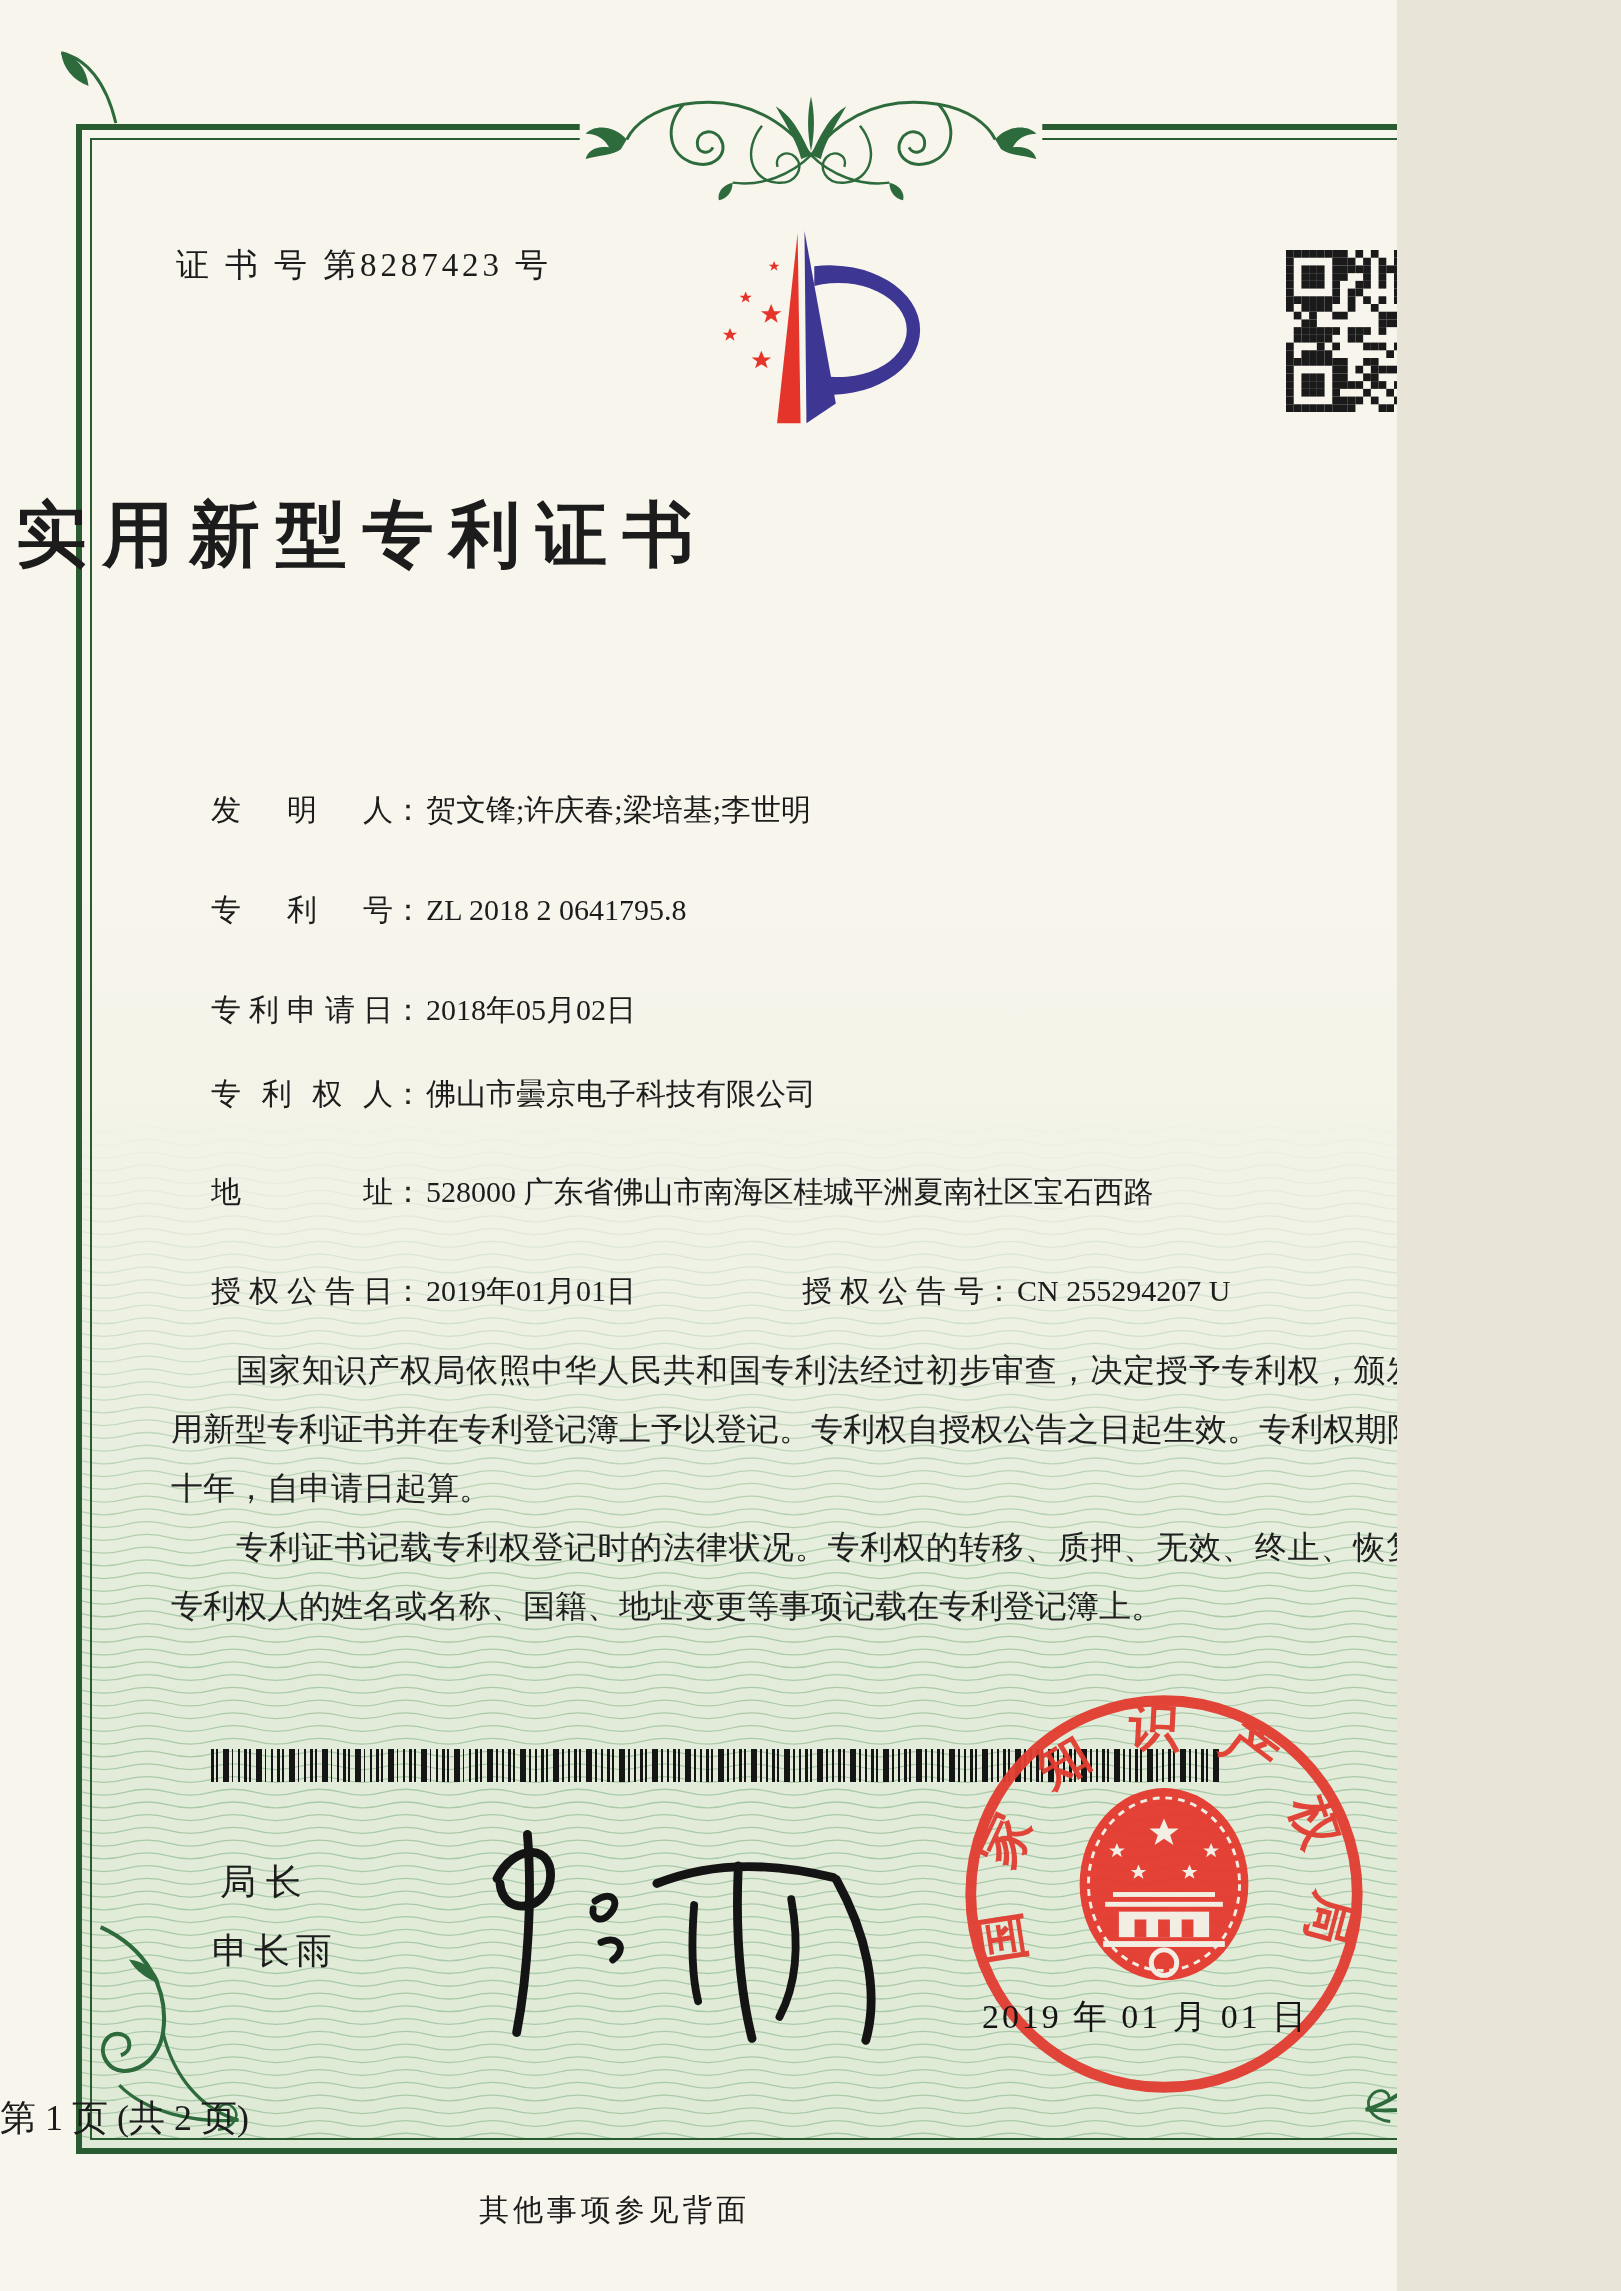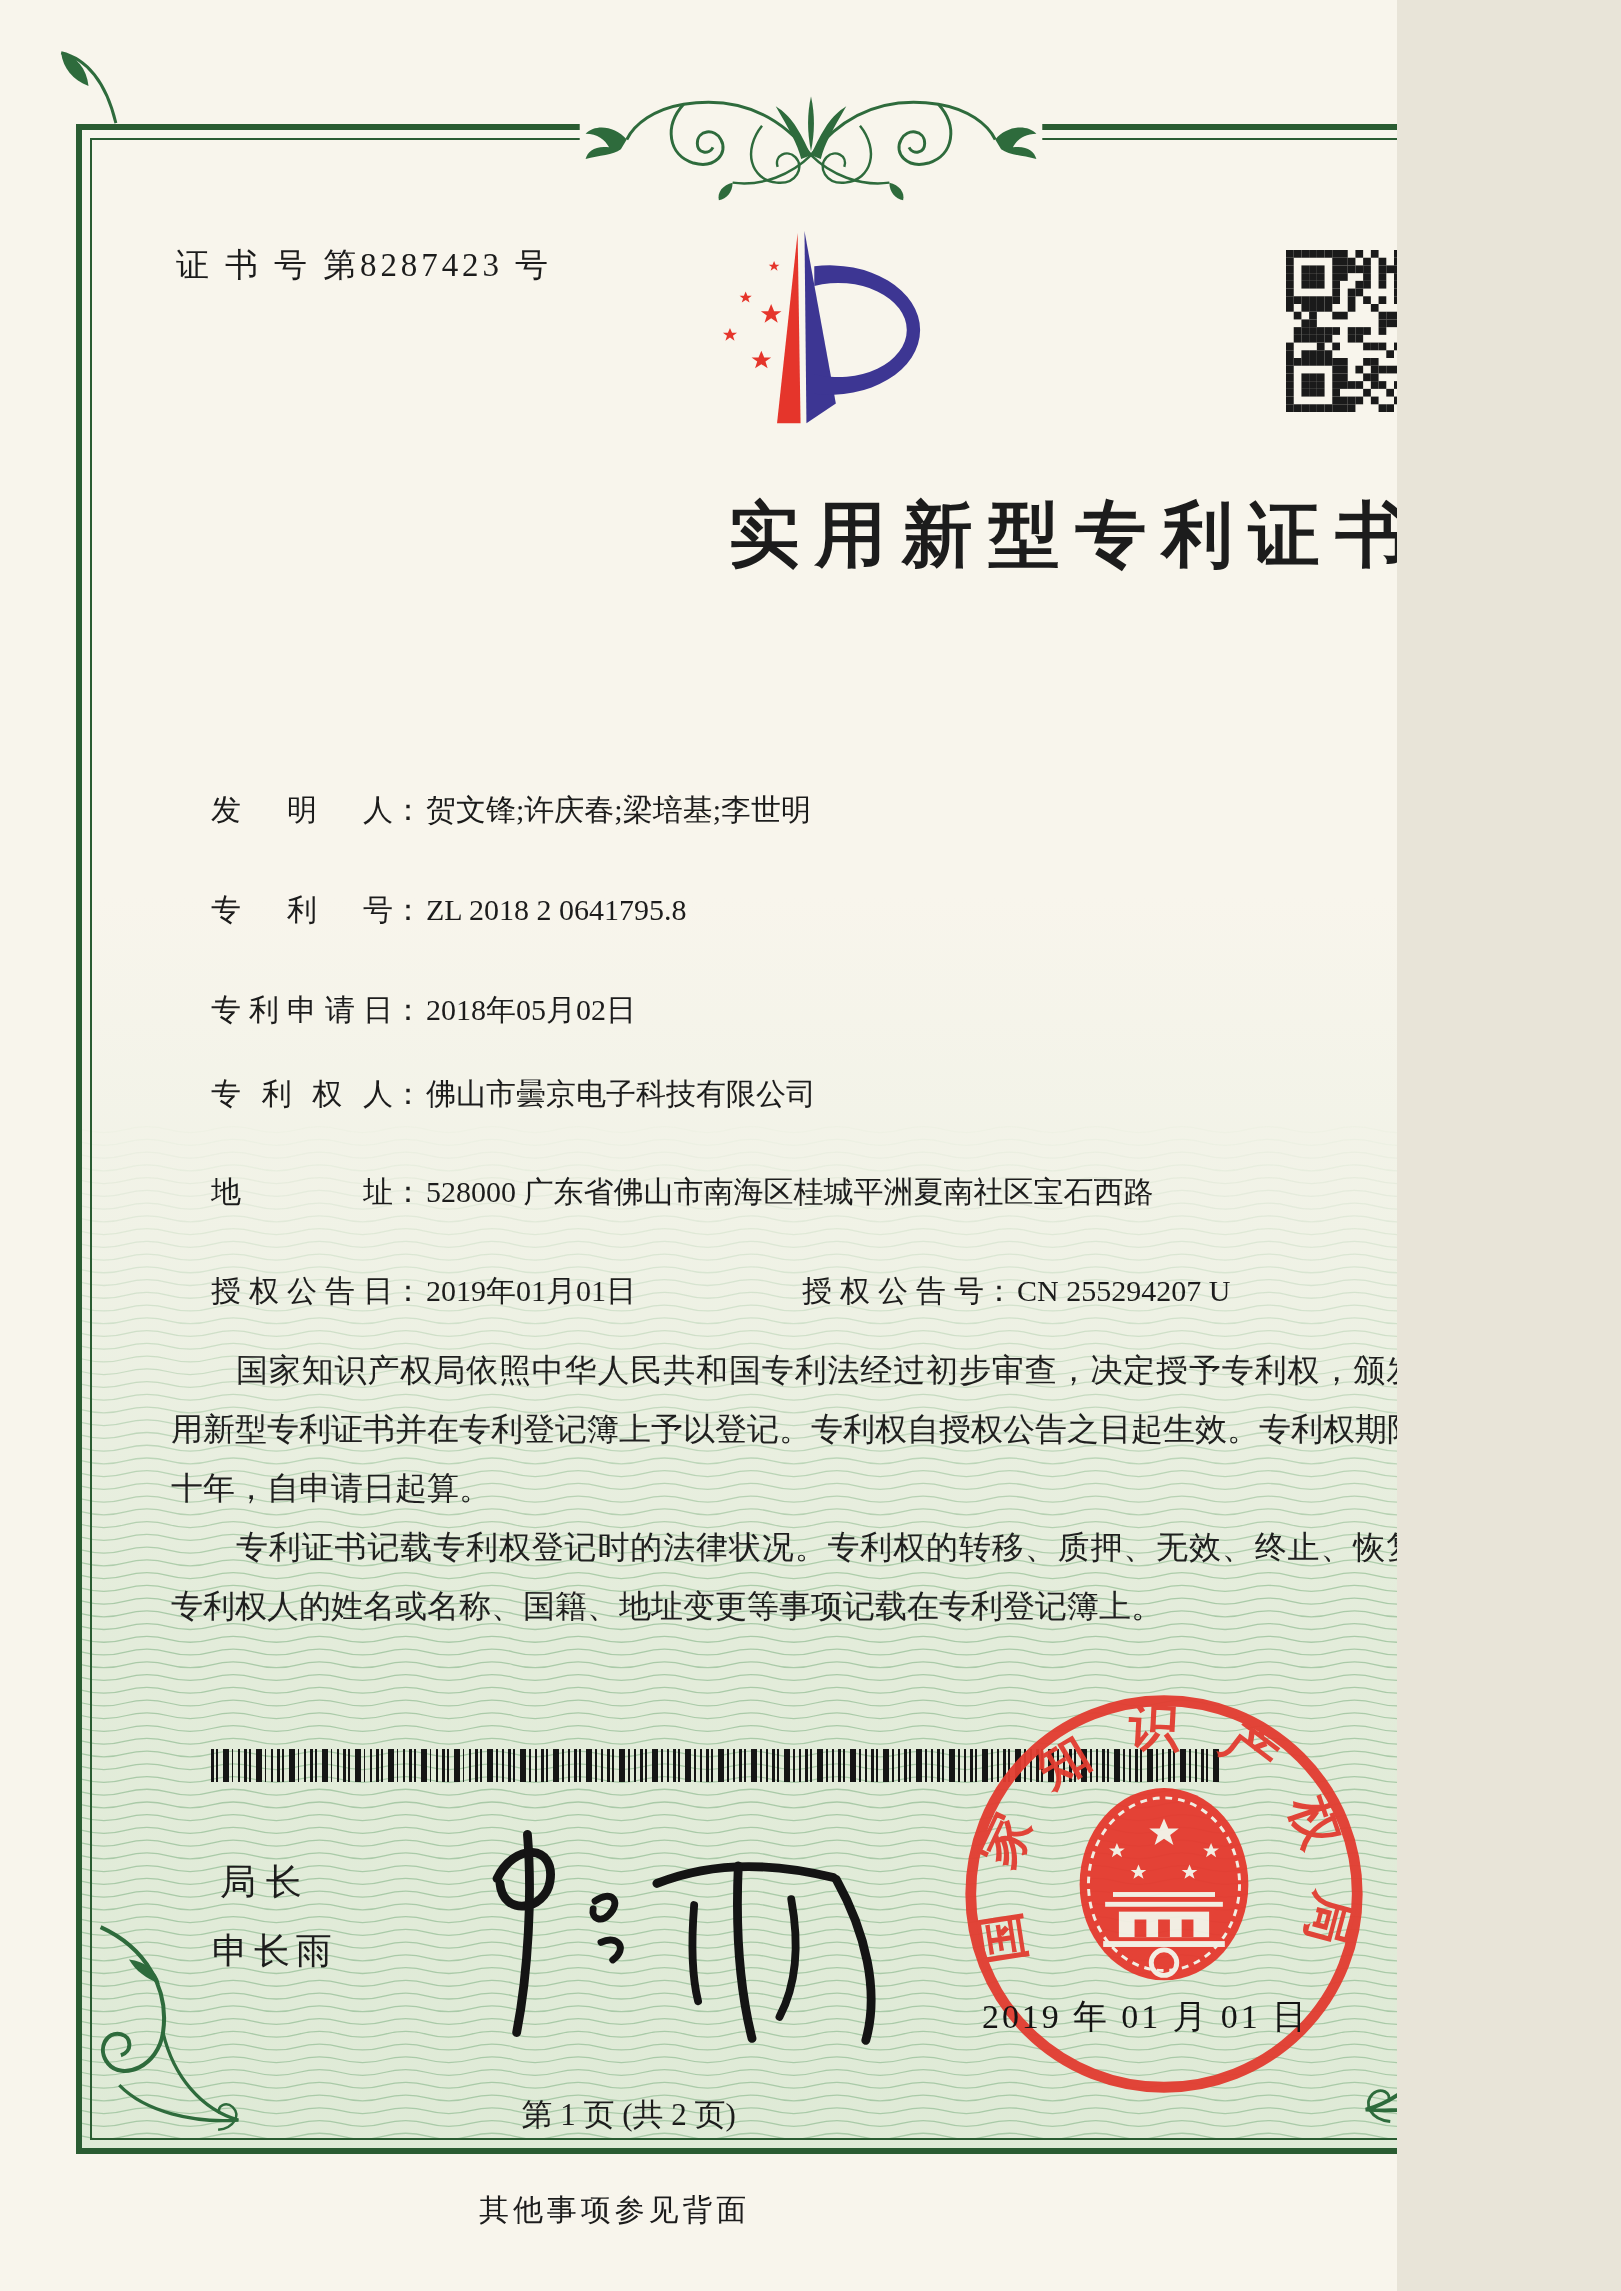--- a/index.html
+++ b/index.html
@@ -9,40 +9,40 @@
   .frame{position:absolute;left:76px;top:124px;width:1468px;height:2030px;
          border:6.9px solid #2a5c32;box-sizing:border-box;overflow:hidden;}
   .frame-inner{position:absolute;inset:7.8px;border:2px solid #2a5c32;z-index:2;pointer-events:none;}
   .tint{position:absolute;inset:0;z-index:0;
         background:linear-gradient(180deg,rgba(236,242,230,0) 38%,rgba(229,238,222,.45) 56%,
                    rgba(222,234,214,.8) 74%,rgba(220,233,212,.9) 100%);}
   .waves{position:absolute;inset:0;z-index:1;pointer-events:none;}
   
   .abs{position:absolute;z-index:5;}
   .certno{left:176px;top:243px;font-size:33px;letter-spacing:3.9px;}
-  .title{left:0;width:100%;top:488px;text-align:right;font-size:71px;font-weight:700;
-         letter-spacing:15.7px;padding-left:15.7px;box-sizing:border-box;margin-left:25px;}
+  .title{left:0;width:100%;top:488px;text-align:left;font-size:71px;font-weight:700;
+         letter-spacing:15.7px;padding-left:15.7px;box-sizing:border-box;}
   .frow{left:211px;width:1245px;font-size:30px;white-space:nowrap;}
   .flabel{display:inline-block;width:182px;text-align:justify;text-align-last:justify;vertical-align:top;}
   .fcolon{display:inline-block;width:33px;}
   .addr2{padding-left:216px;margin-top:23.5px;}
   .grantno{position:absolute;left:591px;top:0;}
   .body-text{left:171px;width:1280px;top:1341px;font-size:32px;line-height:59px;
              text-align:justify;color:#1f1f1f;}
   .body-text p{margin:0;text-indent:65px;}
   .barcode{left:211px;top:1749px;width:1010px;height:33px;z-index:5;
     background:repeating-linear-gradient(90deg,#151515 0 2.9px,rgba(0,0,0,0) 2.9px 4.9px,
       #151515 4.9px 6.9px,rgba(0,0,0,0) 6.9px 11.8px,#151515 11.8px 17.6px,rgba(0,0,0,0) 17.6px 20.6px,
       #151515 20.6px 22.5px,rgba(0,0,0,0) 22.5px 27.4px,#151515 27.4px 29px,rgba(0,0,0,0) 29px 33px);}
   .signer-title{left:212px;top:1858px;font-size:36px;letter-spacing:9.8px;margin-left:8px;}
   .signer-name{left:212px;top:1927px;font-size:36px;letter-spacing:5.9px;}
   .sig{left:446px;top:1805px;z-index:6;}
   .seal{left:958px;top:1688px;z-index:6;opacity:.95;}
   .seal-date{left:982px;top:1994px;font-size:34px;letter-spacing:2.9px;z-index:7;color:#141414;}
-  .pagenum{left:0;width:90%;top:2094px;text-align:center;font-size:31px;}
+  .pagenum{left:0;width:90%;top:2094px;font-size:36px;}
   .backnote{left:44%;transform:translateX(-50%);top:2190px;font-size:30px;letter-spacing:3.9px;}
   .logo{left:679px;top:227px;}
   .qr{left:1286px;top:250px;}
   .orn-top{left:566px;top:57px;z-index:4;}
   .corner-curl{z-index:4;}
   .flourish{z-index:3;}
 </style>
 </head>
 <body>
 

